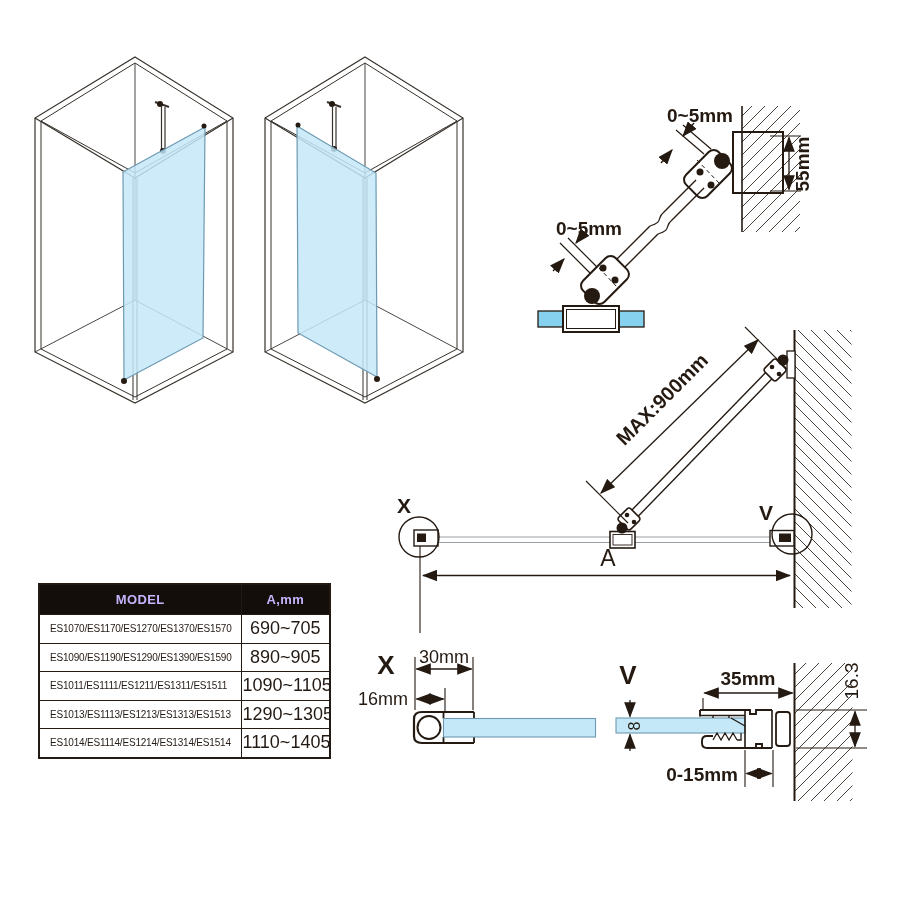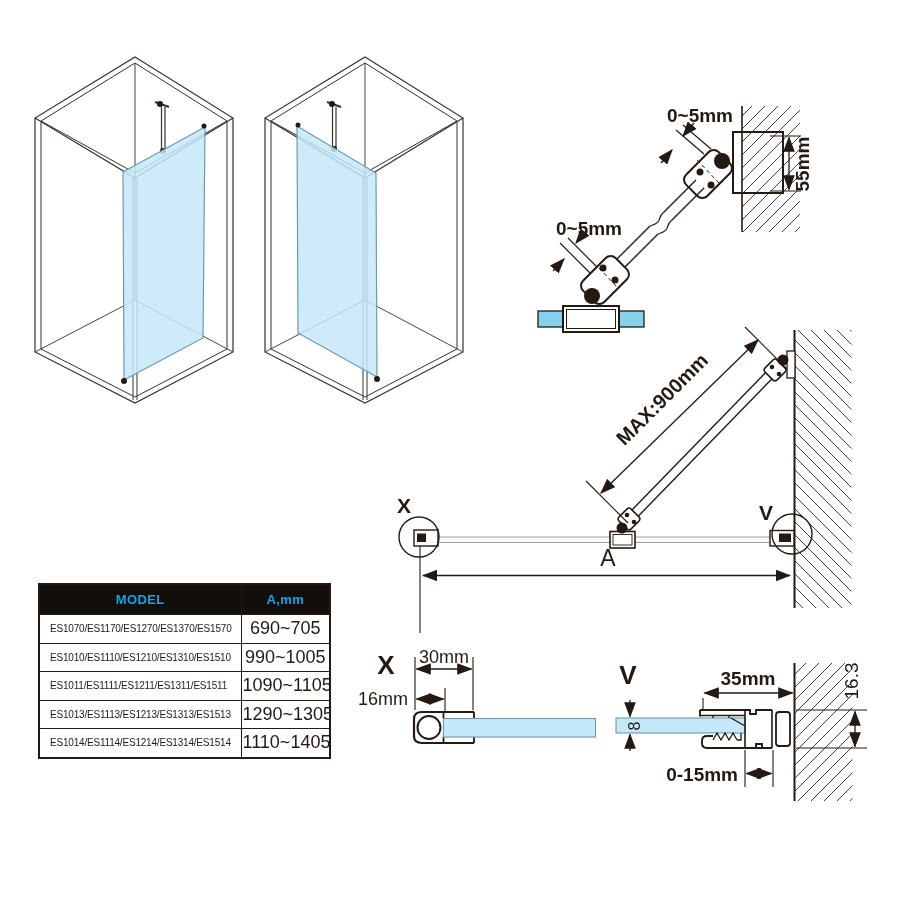--- a/index.html
+++ b/index.html
@@ -9,21 +9,21 @@
   .fb19{font-size:19px;font-weight:700;}
   .fb21{font-size:21px;font-weight:700;}
   .fb26{font-size:26px;font-weight:700;}
   .fb20{font-size:20px;font-weight:700;}
   .fn18{font-size:18px;}
   .fn19{font-size:19px;}
   .fn16{font-size:16px;}
   .fn23{font-size:23px;}
   .mtab{position:absolute;left:38px;top:583px;width:291px;border-collapse:collapse;
         border:2.5px solid #241a14;table-layout:fixed;}
-  .mtab th{background:#140e0a;color:#0ea5e9;font-size:13px;font-weight:700;
+  .mtab th{background:#140e0a;color:#c4b5fd;font-size:13px;font-weight:700;
            height:27px;text-align:center;border:1.5px solid #241a14;letter-spacing:.4px;}
   .mtab td{border:1.5px solid #241a14;height:25.5px;color:#241a14;white-space:nowrap;overflow:hidden;}
   .mtab td.model{font-size:10px;letter-spacing:-0.2px;padding-left:10px;text-align:left;}
   .mtab td.amm{font-size:18px;text-align:center;}
 </style>
 </head>
 <body>
 
 <div class="canvas">
 
@@ -221,22 +221,22 @@
       <th>MODEL</th>
       <th>A,mm</th>
     </tr>
   </thead>
   <tbody>
     <tr>
       <td class="model">ES1070/ES1170/ES1270/ES1370/ES1570</td>
       <td class="amm">690~705</td>
     </tr>
     <tr>
-      <td class="model">ES1010/ES1110/ES1210/ES1310/ES1510</td>
-      <td class="amm">990~1005</td>
+      <td class="model">ES1090/ES1190/ES1290/ES1390/ES1590</td>
+      <td class="amm">890~905</td>
     </tr>
     <tr>
       <td class="model">ES1011/ES1111/ES1211/ES1311/ES1511</td>
       <td class="amm">1090~1105</td>
     </tr>
     <tr>
       <td class="model">ES1013/ES1113/ES1213/ES1313/ES1513</td>
       <td class="amm">1290~1305</td>
     </tr>
     <tr>

